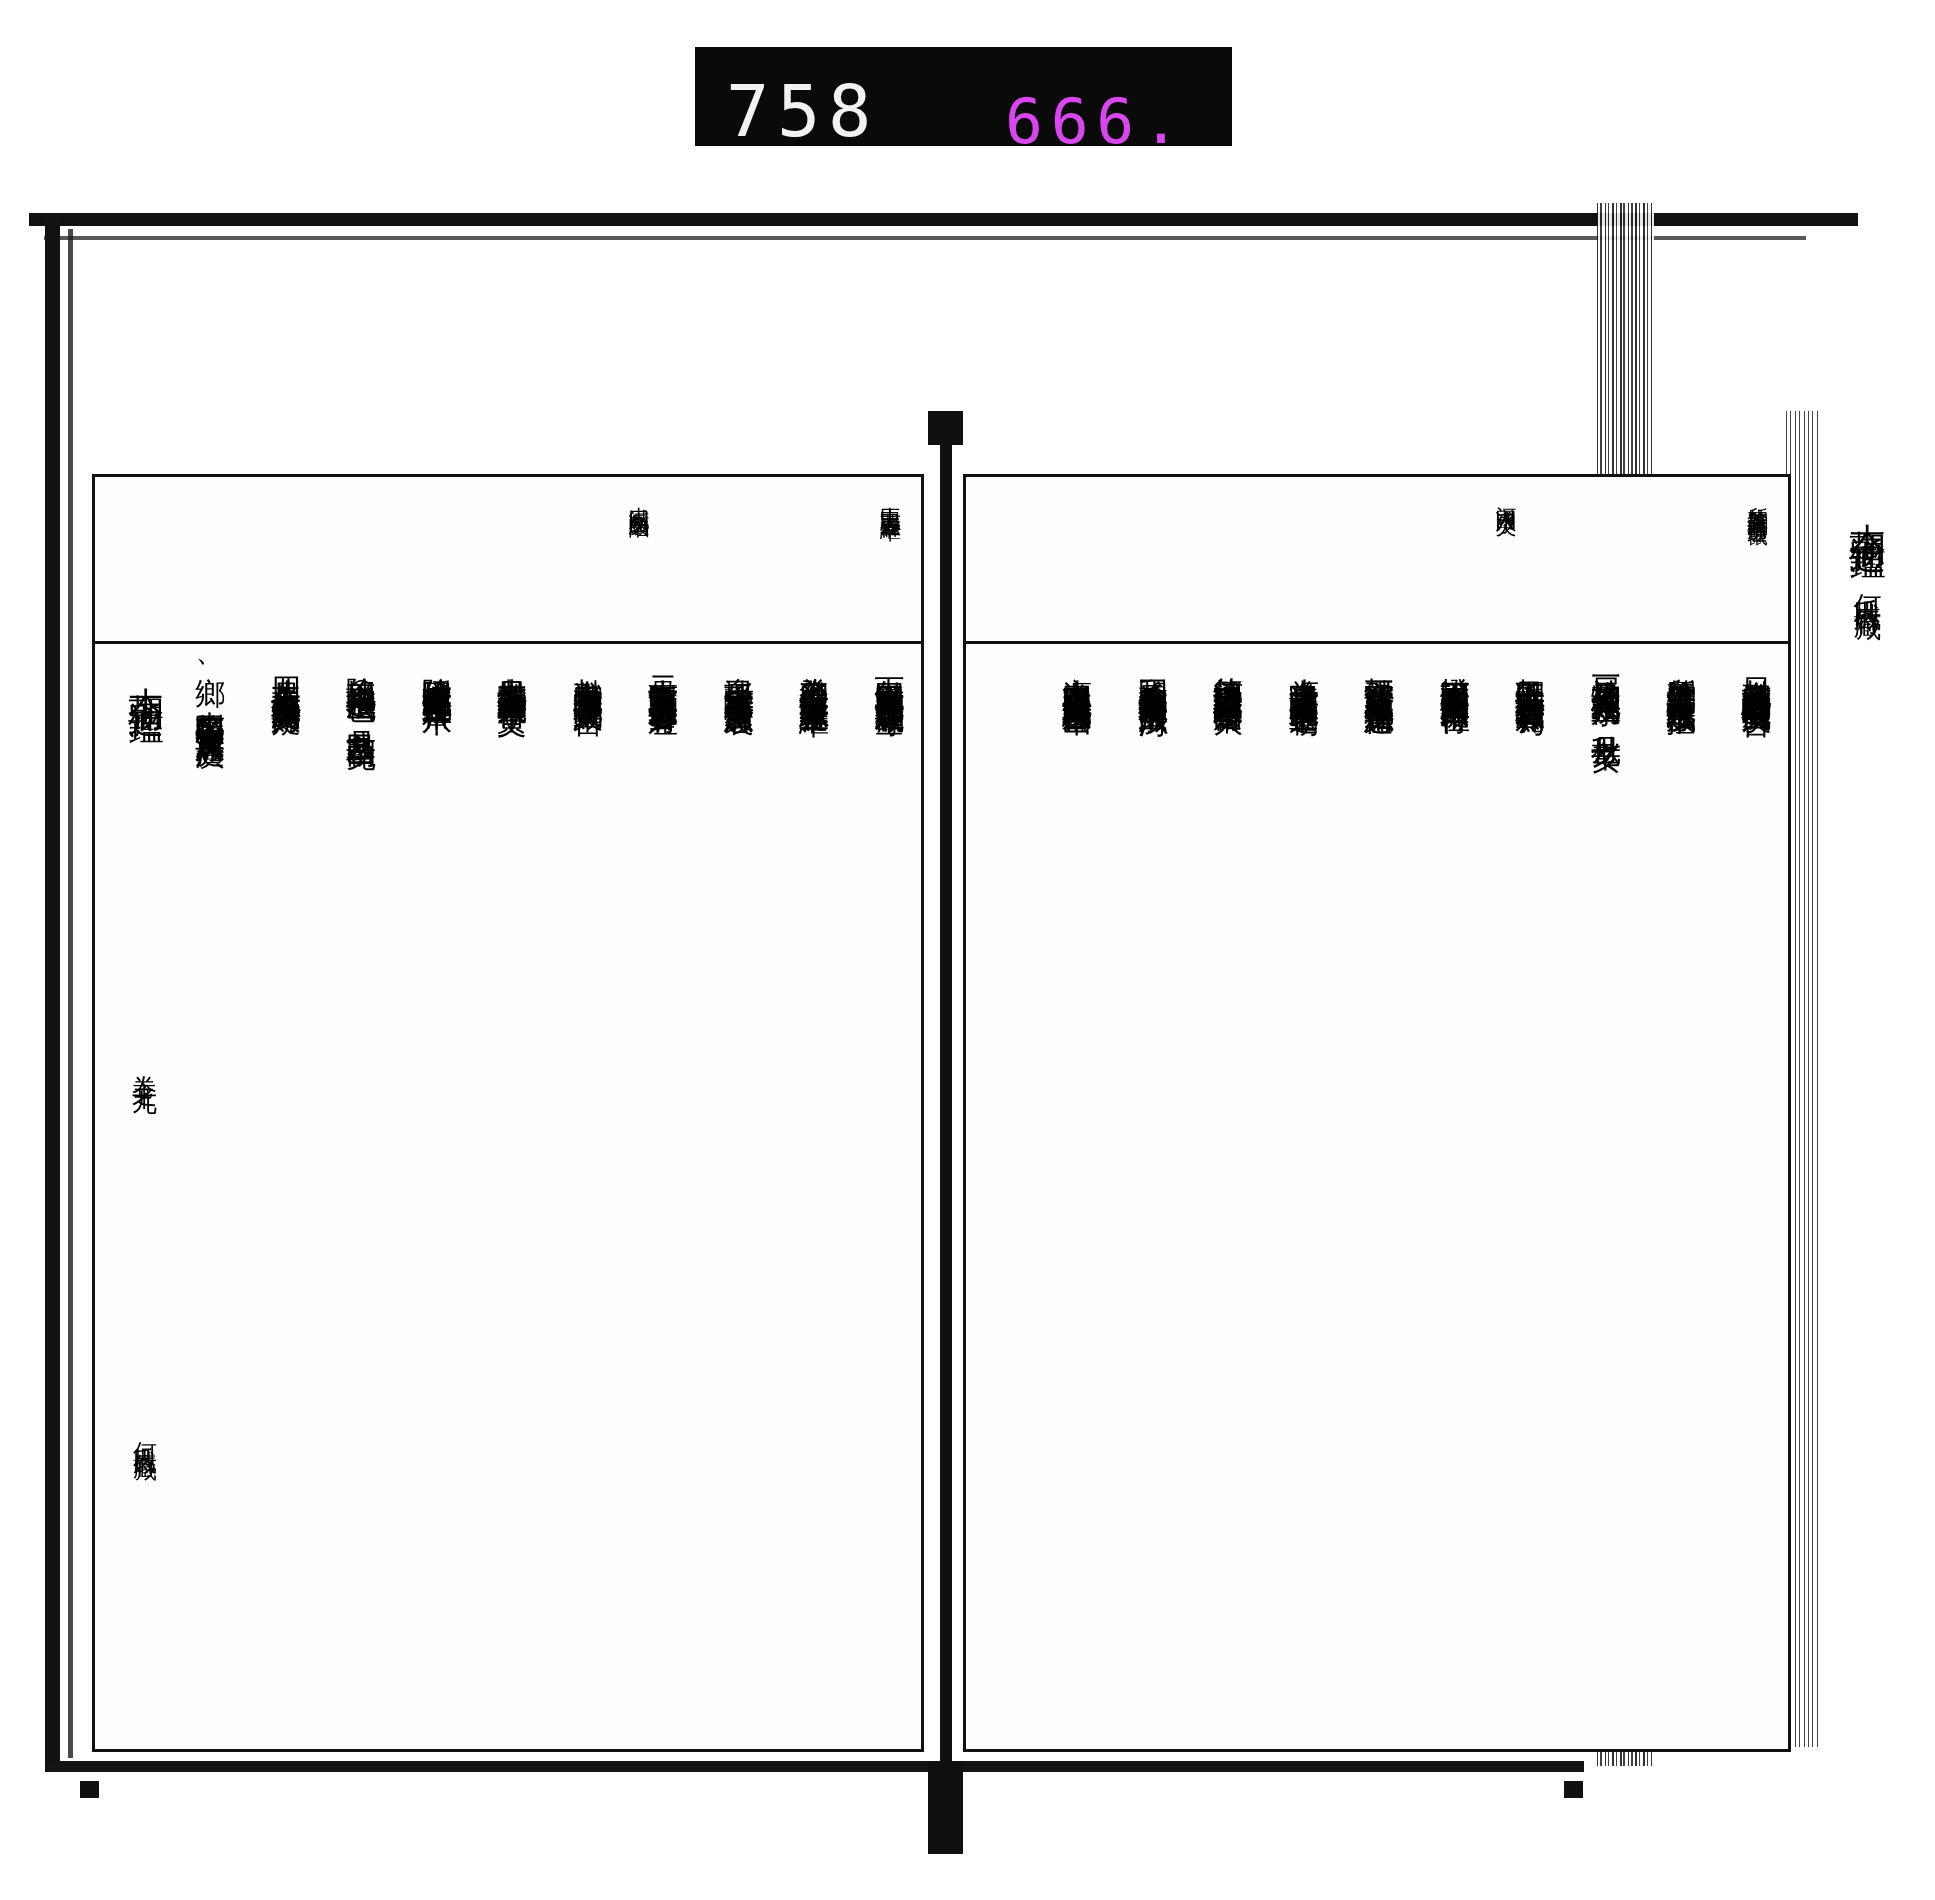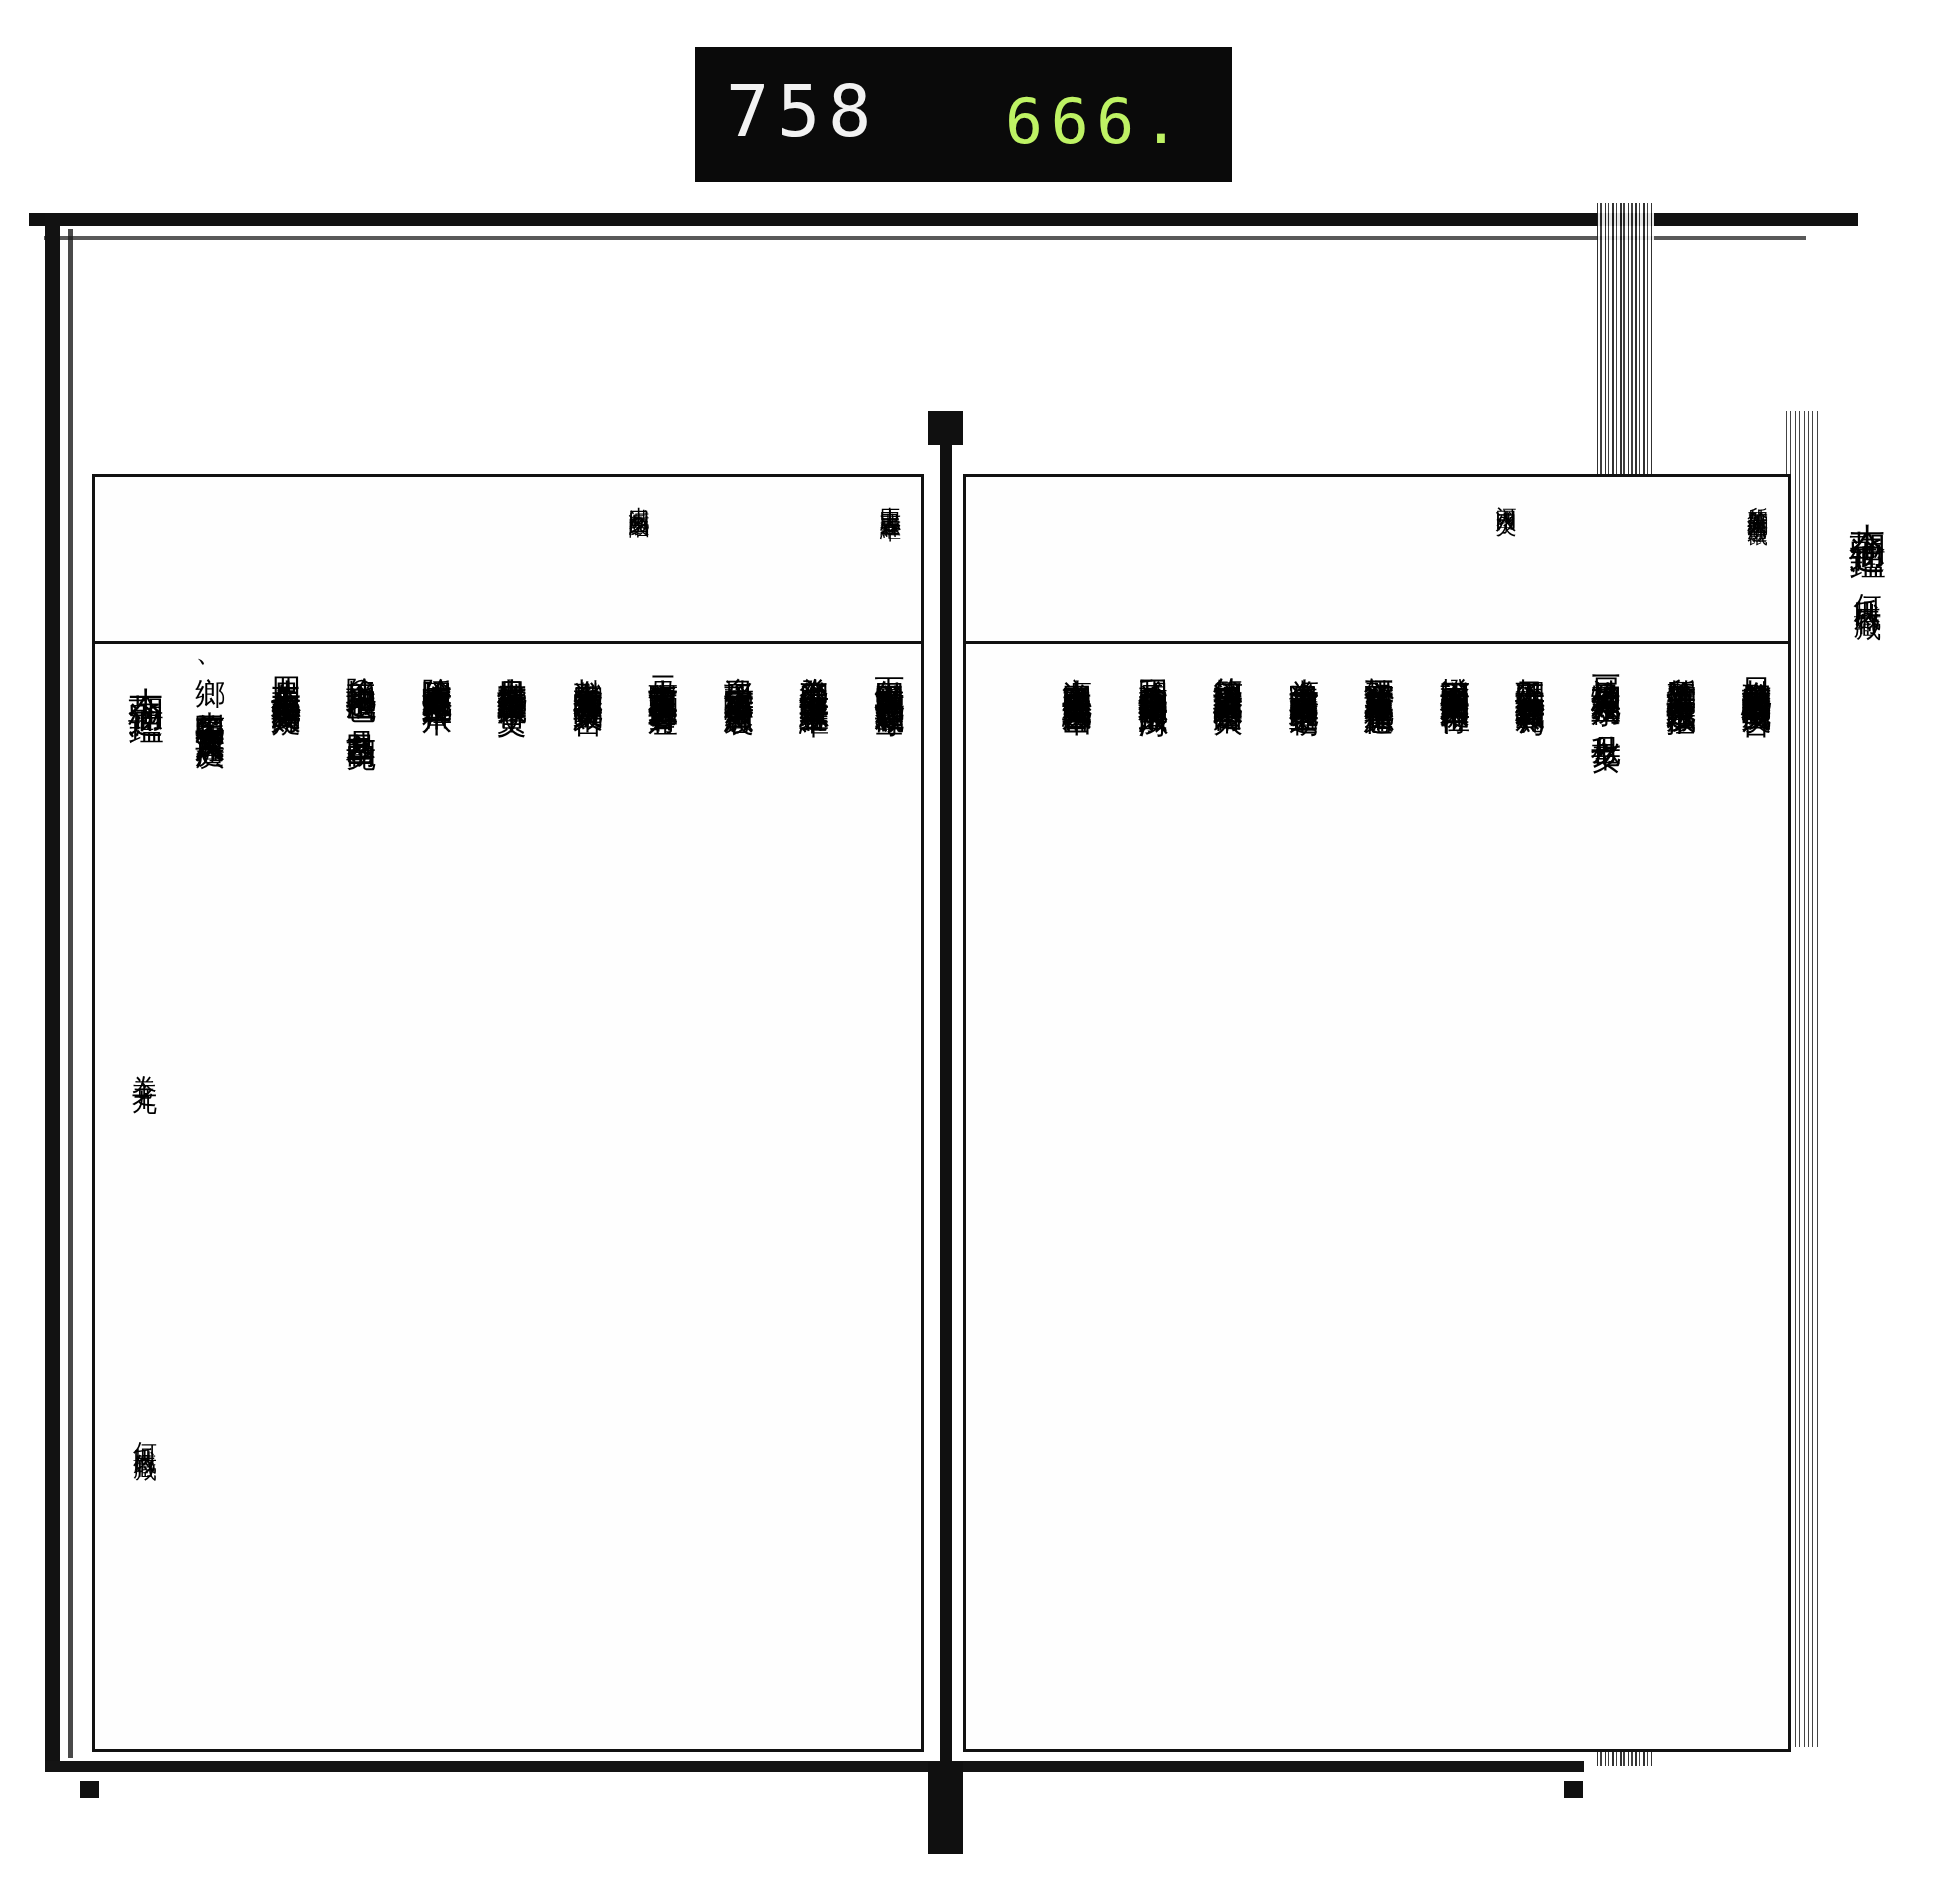--- a/index.html
+++ b/index.html
@@ -14,37 +14,37 @@
     font-family: "DejaVu Sans", sans-serif;
     overflow: hidden;
   }
 
   
   #counter-strip {
     position: absolute;
     left: 695px;
     top: 47px;
     width: 537px;
-    height: 135px;
+    height: 99px;
     background: #0a0a0a;
   }
   #counter-strip .left-num {
     position: absolute;
     left: 31px;
     top: 22px;
     color: #f2f2f2;
     font-family: "DejaVu Sans Mono", monospace;
     font-size: 72px;
     letter-spacing: 7.7px;
   }
   #counter-strip .right-num {
     position: absolute;
     left: 310px;
     top: 38px;
-    color: #bef264;
+    color: #d946ef;
     font-family: "DejaVu Sans Mono", monospace;
     font-size: 63px;
     letter-spacing: 7.7px;
   }
 
   
   #page-scan {
     position: absolute;
     left: 0;
     top: 184px;

